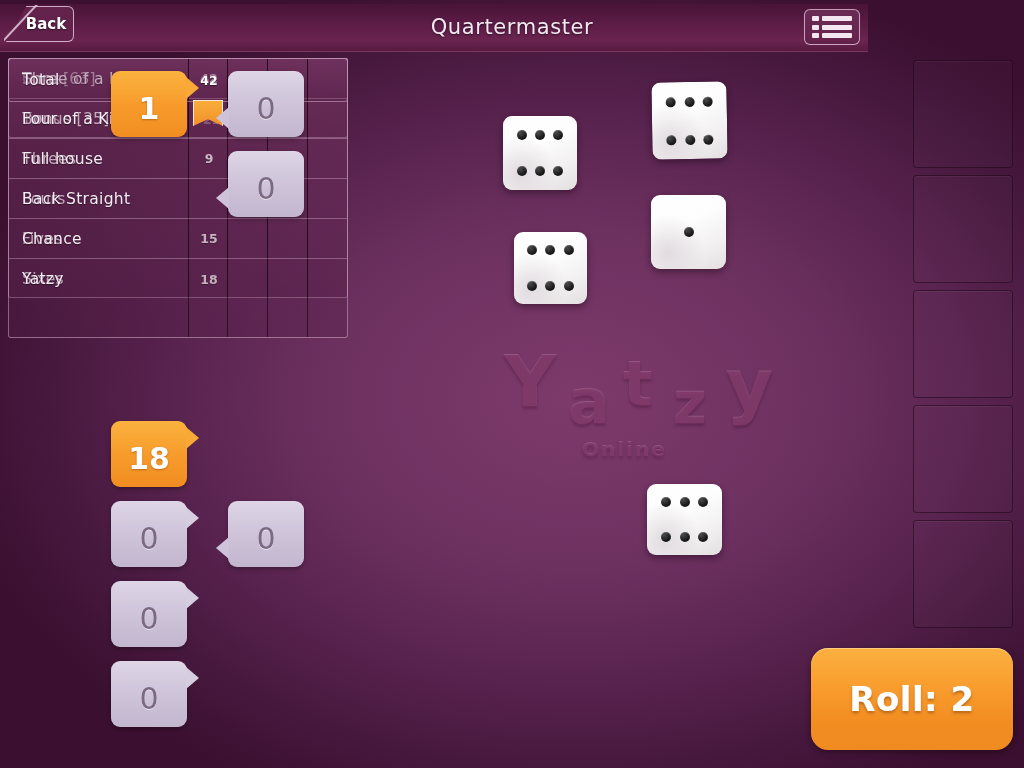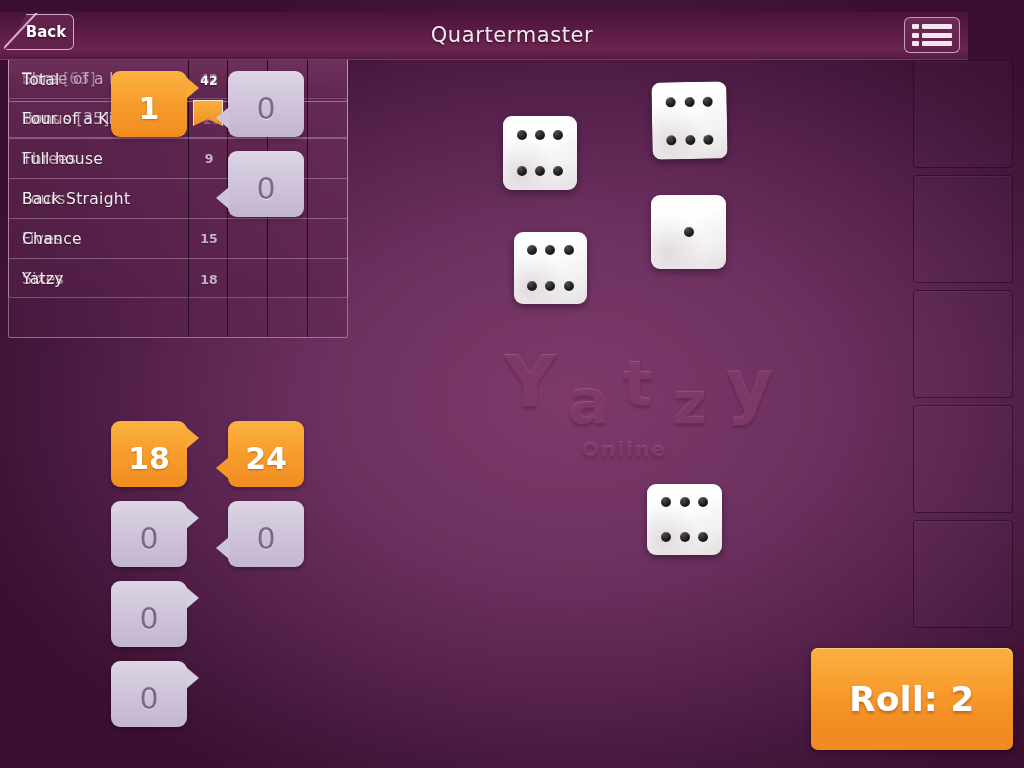--- a/index.html
+++ b/index.html
@@ -13,21 +13,21 @@
   #app {
     position: relative;
     width: 1024px; height: 768px;
     background:
       radial-gradient(ellipse 62% 58% at 56% 52%, #7d3a6b 0%, #6d3160 38%, #5a2450 62%, #45173c 85%, #3a0f2f 100%);
     overflow: hidden;
   }
 
   
   #topbar {
-    position: absolute; left: 0; top: 12px; width: 968px; height: 48px;
+    position: absolute; left: 0; top: 4px; width: 868px; height: 48px;
     background: linear-gradient(180deg, #4a1338 0%, #5d1d47 45%, #6a2450 78%, #571a40 100%);
     border-bottom: 1px solid #7b3561;
     z-index: 40;
   }
   #title {
     position: absolute; left: 0; top: 0; width: 1024px;
     line-height: 47px; text-align: center;
     color: #f4e9f1; font-size: 21px; letter-spacing: 0.6px;
     font-family: "DejaVu Sans", sans-serif; font-weight: 400;
     text-shadow: 0 1px 2px rgba(0,0,0,.55);
@@ -261,21 +261,21 @@
     font-family: "DejaVu Sans", sans-serif; font-weight: bold;
     font-size: 20px; letter-spacing: 2px;
     color: rgba(120,45,95,.62);
     text-shadow: 0 -1px 0 rgba(190,130,170,.38), 0 2px 3px rgba(40,5,30,.22);
   }
 
   
   #roll-btn {
     position: absolute; left: 811px; top: 648px;
     width: 202px; height: 102px;
-    border-radius: 7px;
+    border-radius: 17px;
     background: linear-gradient(180deg, #fbb040 0%, #f89a2b 45%, #f28d22 72%, #ef8b21 100%);
     box-shadow: 0 2px 6px rgba(20,0,14,.45), inset 0 1px 0 rgba(255,225,170,.6);
     display: flex; align-items: center; justify-content: center;
     cursor: pointer; z-index: 30;
   }
   #roll-btn .rlabel {
     color: #ffffff; font-size: 34px; font-weight: bold;
     font-family: "DejaVu Sans", sans-serif;
     letter-spacing: .5px;
     text-shadow: 0 2px 3px rgba(130,60,0,.55), 0 0 1px rgba(255,255,255,.8);
@@ -501,23 +501,20 @@
   <div class="bubble light tail-l" style="left:228px; top:71px;">
     <span class="bnum">0</span>
   </div>
   <div class="bubble light tail-l" style="left:228px; top:151px;">
     <span class="bnum">0</span>
   </div>
 
   <div class="bubble orange tail-r" style="left:111px; top:421px;">
     <span class="bnum">18</span>
   </div>
-  <div class="bubble orange tail-l" style="left:228px; top:421px;">
-    <span class="bnum">24</span>
-  </div>
 
   <div class="bubble light tail-r" style="left:111px; top:501px;">
     <span class="bnum">0</span>
   </div>
   <div class="bubble light tail-l" style="left:228px; top:501px;">
     <span class="bnum">0</span>
   </div>
 
   <div class="bubble light tail-r" style="left:111px; top:581px;">
     <span class="bnum">0</span>

